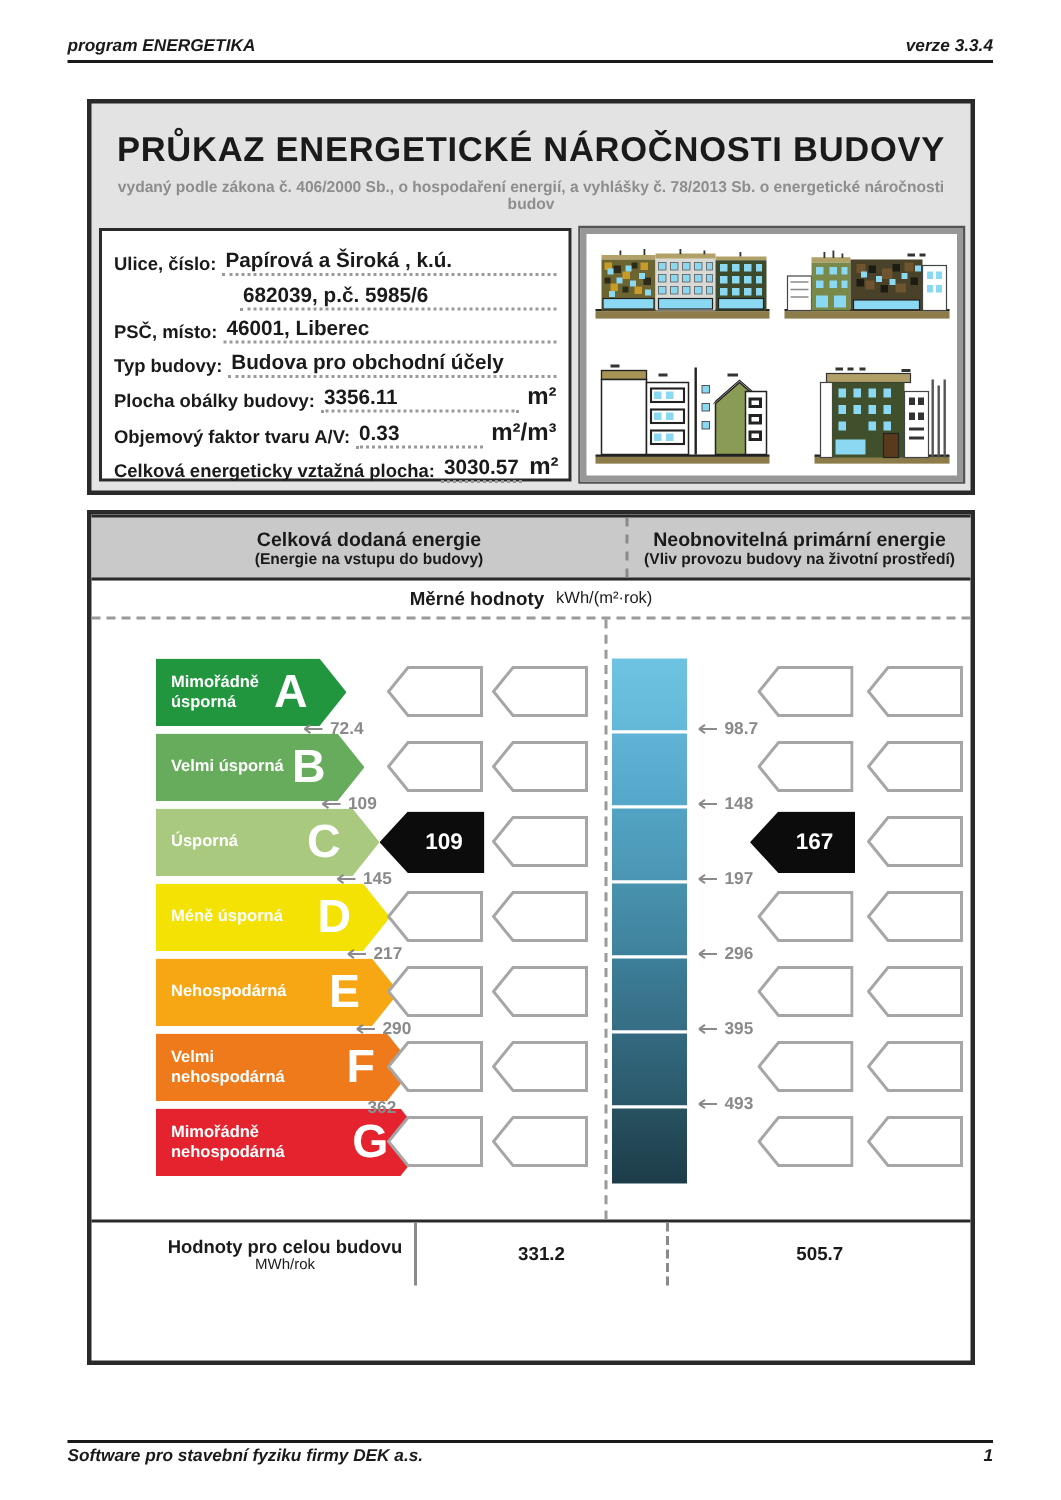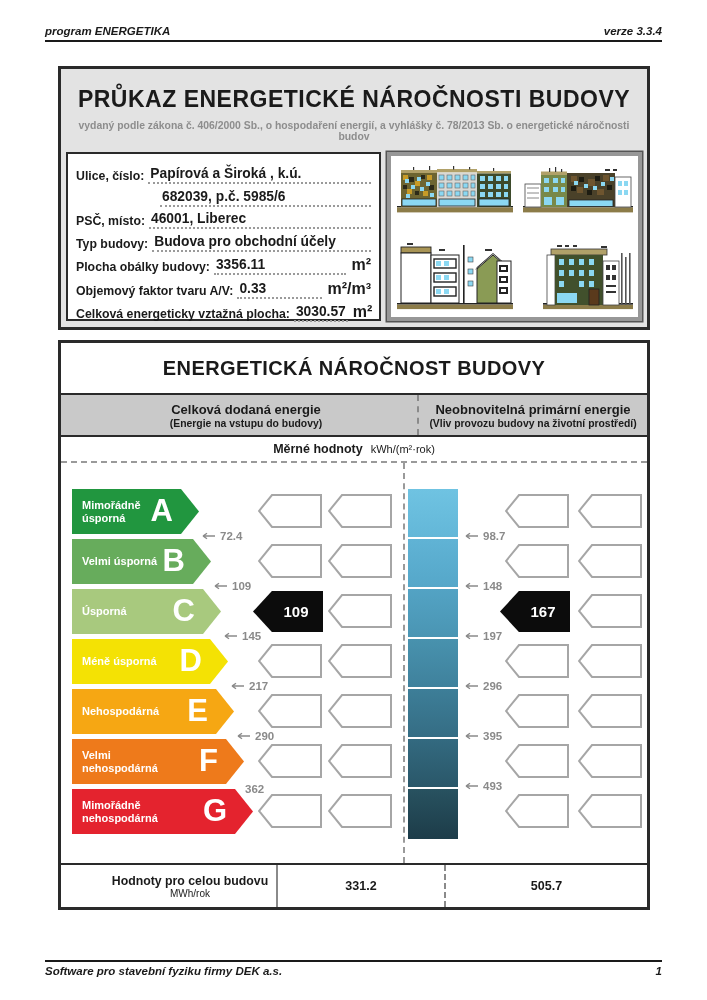--- a/index.html
+++ b/index.html
@@ -46,21 +46,21 @@
   .ch-sub   { font-size:10.4px; font-weight:600; margin-top:1px; }
   .unit-band { height:26px; display:flex; align-items:center; justify-content:center; gap:8px;
                border-bottom:2px dashed #9a9a9a; }
   .ub-lbl { font-size:12.5px; font-weight:bold; }
   .ub-unit{ font-size:11px; }
 
   .scale-area { position:relative; height:400px; }
   .v-divider { position:absolute; left:342px; top:0; height:100%; border-left:2px dashed #9a9a9a; }
 
   .cls-arrow { position:absolute; height:45px; display:flex; align-items:center;
-               clip-path:polygon(0 0, calc(100% - 18px) 0, 100% 50%, calc(100% - 18px) 100%, 0 100%); }
+               clip-path:polygon(0 0, calc(100% - 18px) 0, 100% 50%, calc(100% - 18px) 100%, 0 100%);margin-left:32px; }
   .cls-label { color:#fff; font-weight:bold; font-size:11px; line-height:1.18; padding-left:10px; width:96px; }
   .cls-letter{ position:absolute; right:26px; top:50%; transform:translateY(-52%);
                color:#fff; font-weight:bold; font-size:31px; }
   .c0{background:#21963f}.c1{background:#67ac5c}.c2{background:#a8c97e}
   .c3{background:#f4e204}.c4{background:#f6a713}.c5{background:#ee7a1b}.c6{background:#e4232e}
 
   .boundary { position:absolute; height:14px; display:flex; align-items:center; gap:4px;
               color:#8a8a8a; font-size:11.5px; font-weight:600; }
   .out-arrow { position:absolute; width:64px; height:34px; }
   .ind-arrow { position:absolute; width:70px; height:41px; background:#0c0c0c; color:#fff;
@@ -344,21 +344,20 @@
               <rect x="172" y="88" width="4" height="2"></rect>
               <rect x="180" y="88" width="4" height="2"></rect>
               <rect x="208" y="89" width="6" height="2"></rect>
             </g>
         </svg>
       </div>
     </div>
   </div>
 
   <div class="main-box">
-    <div class="sec-title">ENERGETICKÁ NÁROČNOST BUDOVY</div>
 
     <div class="col-heads">
       <div class="col-head left">
         <span class="ch-title">Celková dodaná energie</span>
         <span class="ch-sub">(Energie na vstupu do budovy)</span>
       </div>
       <div class="col-head right">
         <span class="ch-title">Neobnovitelná primární energie</span>
         <span class="ch-sub">(Vliv provozu budovy na životní prostředí)</span>
       </div>

